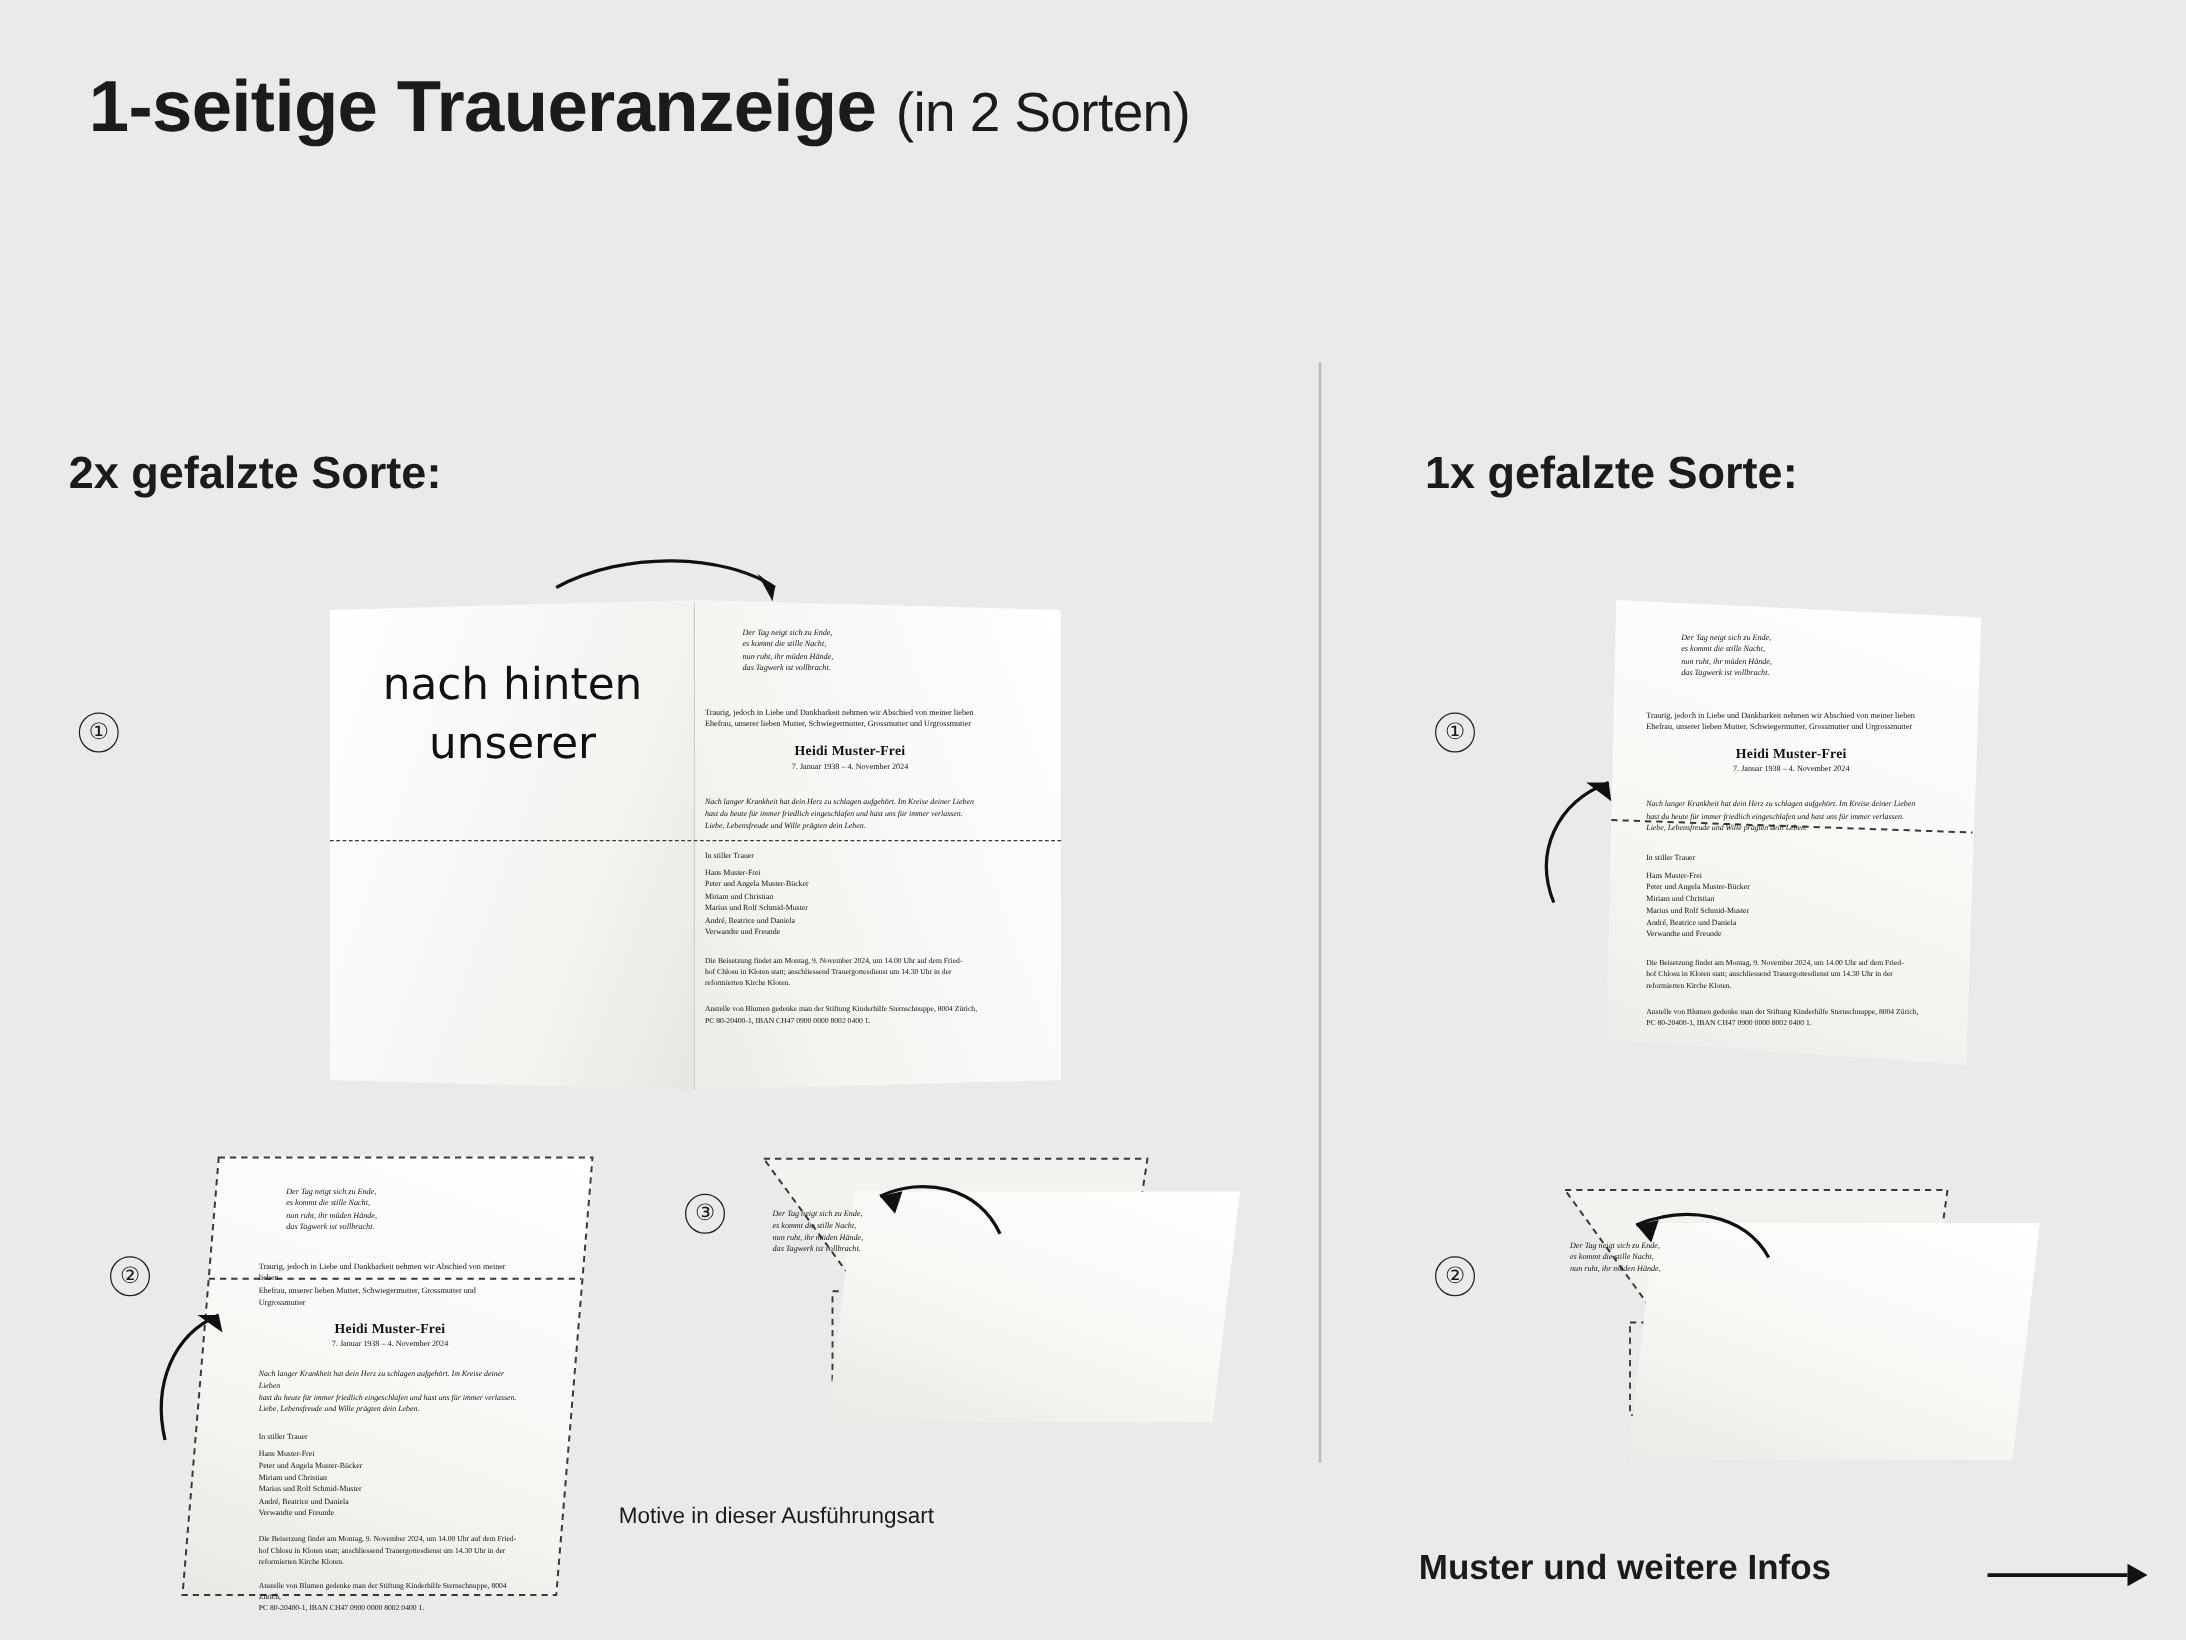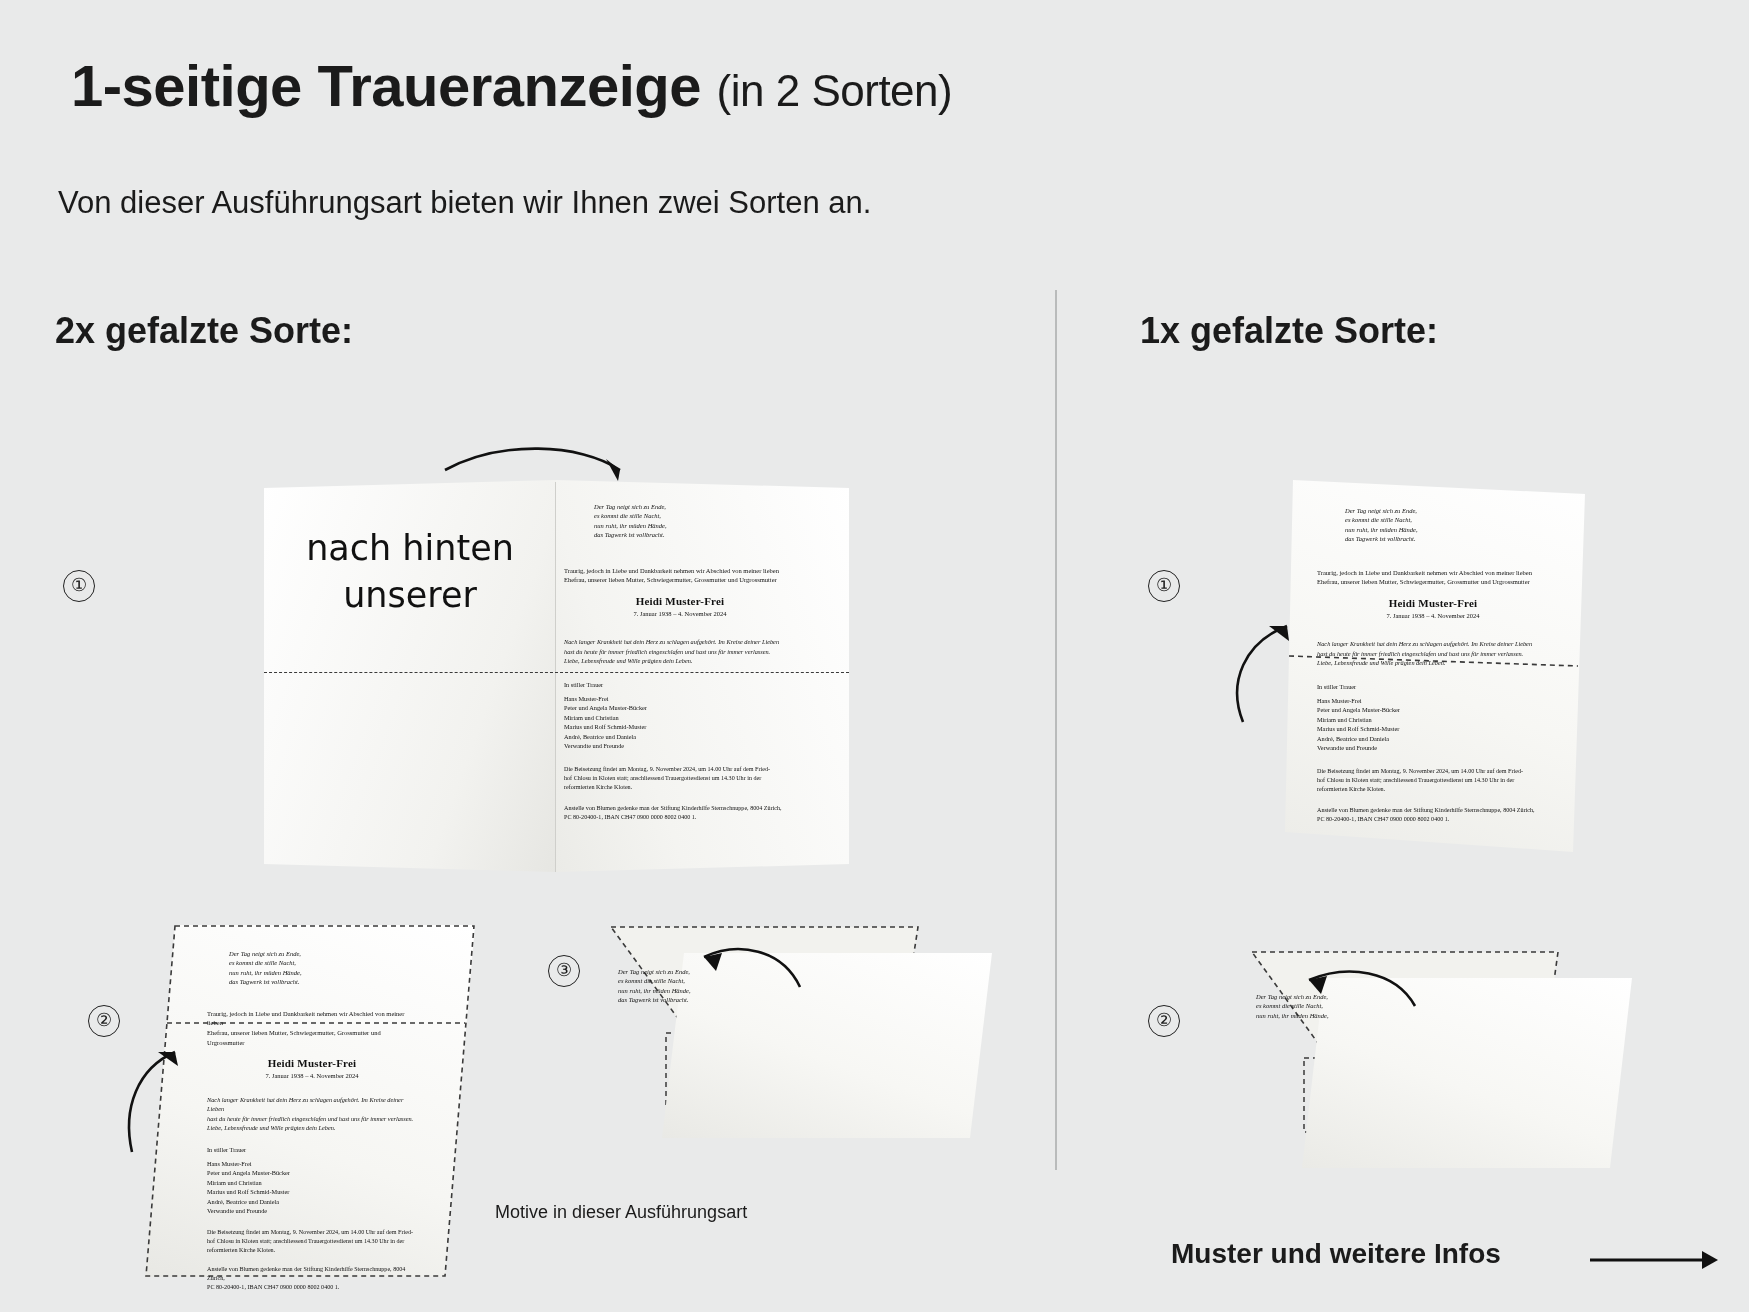--- a/index.html
+++ b/index.html
@@ -18,21 +18,21 @@
     position:absolute;left:71px;top:52px;
     font-size:58px;font-weight:700;letter-spacing:-0.5px;
     white-space:nowrap;
   }
   .title .sub{font-size:44px;font-weight:400;}
   .intro{
     position:absolute;left:58px;top:185px;
     font-size:31px;font-weight:400;
   }
   .col-head{
-    position:absolute;font-size:36px;font-weight:700;
+    position:absolute;font-size:36px;font-weight:700;margin-top:47px;
   }
   #head-left{left:55px;top:310px;}
   #head-right{left:1140px;top:310px;}
 
   
   .divider{
     position:absolute;left:1055px;top:290px;width:2px;height:880px;
     background:#b9bbbb;
   }
 
@@ -89,21 +89,20 @@
 </style>
 </head>
 <body>
 
 <div class="page">
 
   <div class="title">
     <span>1-seitige Traueranzeige</span>
     <span class="sub">(in 2 Sorten)</span>
   </div>
-  <div class="intro">Von dieser Ausführungsart bieten wir Ihnen zwei Sorten an.</div>
 
   <div class="col-head" id="head-left">2x gefalzte Sorte:</div>
   <div class="col-head" id="head-right">1x gefalzte Sorte:</div>
 
   <div class="divider"></div>
 
   <div class="step" style="left:63px;top:570px;">①</div>
 
   <div style="position:absolute;left:264px;top:480px;width:585px;height:400px;">
 
@@ -327,19 +326,19 @@
       <div>es kommt die stille Nacht,</div>
       <div>nun ruht, ihr müden Hände,</div>
     </div>
   </div>
 
   <svg class="arrow" style="left:1295px;top:958px;" width="130" height="70" viewBox="0 0 130 70">
     <path d="M120,48 C100,12 52,6 14,22" fill="none" stroke="#111" stroke-width="2.6"></path>
     <path d="M14,22 L32,18 L26,36 Z" fill="#111"></path>
   </svg>
 
-  <div class="muster" style="left:1135px;top:1238px;margin-left:36px;">Muster und weitere Infos</div>
+  <div class="muster" style="left:1135px;top:1238px;">Muster und weitere Infos</div>
   <svg class="arrow" style="left:1590px;top:1248px;" width="130" height="24" viewBox="0 0 130 24">
     <line x1="0" y1="12" x2="112" y2="12" stroke="#111" stroke-width="3"></line>
     <path d="M112,3 L128,12 L112,21 Z" fill="#111"></path>
   </svg>
 
 </div>
 
 </body></html>

